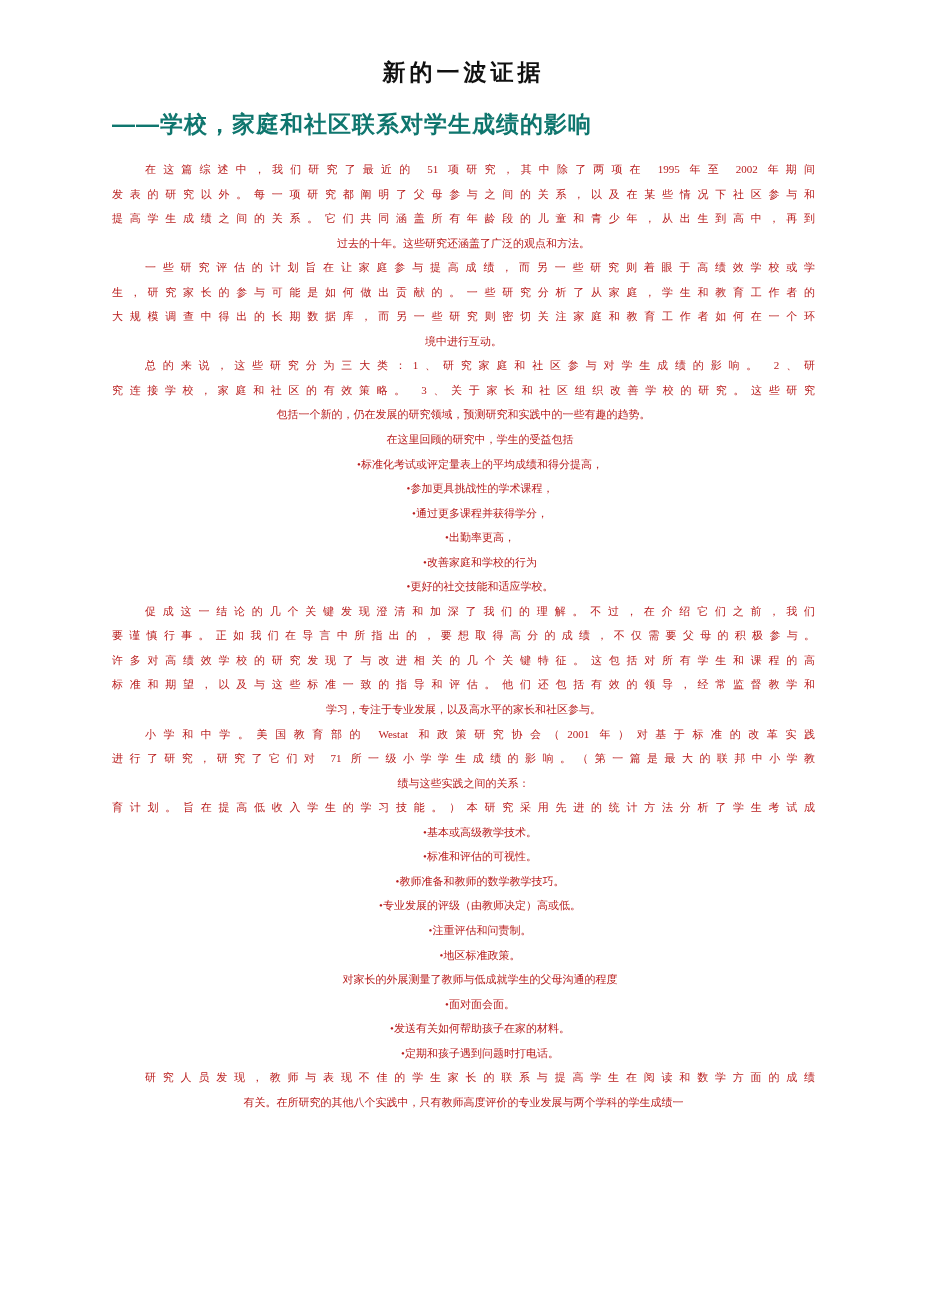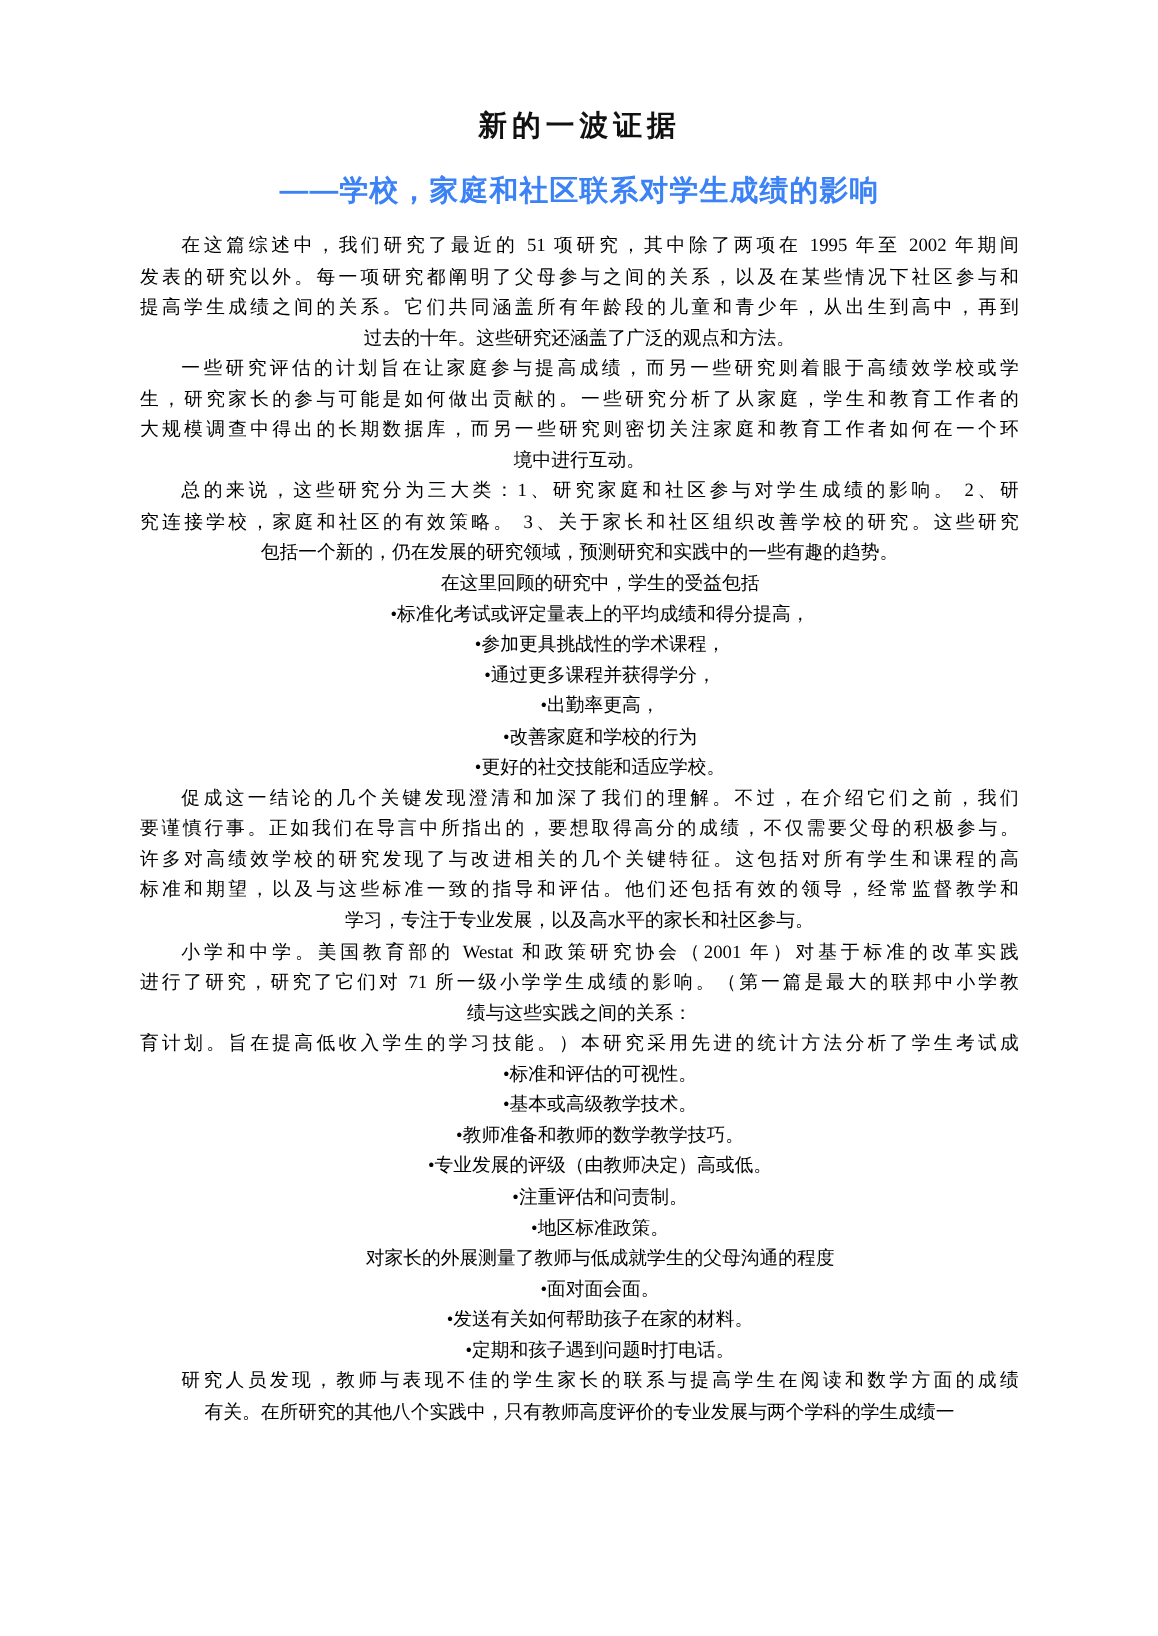--- a/index.html
+++ b/index.html
@@ -6,46 +6,45 @@
   body { background: #ffffff; }
   .page {
     position: relative;
     width: 926px;
     height: 1309px;
     background: #ffffff;
     overflow: hidden;
     font-family: "Liberation Serif", "DejaVu Serif", serif;
   }
   .content {
-    padding: 84px 111px 0 112px;
+    padding: 56px 111px 0 112px;
   }
   .doc-title {
     margin: 0;
     font-family: "Liberation Sans", "DejaVu Sans", sans-serif;
     font-weight: bold;
     font-size: 23px;
     line-height: 32px;
     letter-spacing: 4px;
     text-align: center;
     color: #111111;
   }
   .doc-subtitle {
     margin: 20px 0 0 0;
     font-family: "Liberation Sans", "DejaVu Sans", sans-serif;
     font-weight: bold;
     font-size: 23px;
     line-height: 32px;
     letter-spacing: 1px;
-    text-align: center;
-    color: #3b82f6;
+    color: #0f766e;
   }
   .doc-body {
     margin-top: 17px;
-    font-size: 15px;
-    color: #000000;
+    font-size: 11px;
+    color: #b91c1c;
   }
   .line {
     height: 24.55px;
     line-height: 24.55px;
     overflow: hidden;
     white-space: normal;
     text-align: center;
   }
   .line.i { text-indent: 33px; }
   .line.j { text-align: justify; text-align-last: justify; }
@@ -78,22 +77,22 @@
         <div class="line i">•更好的社交技能和适应学校。</div>
         <div class="line i j">促成这一结论的几个关键发现澄清和加深了我们的理解。不过，在介绍它们之前，我们</div>
         <div class="line j">要谨慎行事。正如我们在导言中所指出的，要想取得高分的成绩，不仅需要父母的积极参与。</div>
         <div class="line j">许多对高绩效学校的研究发现了与改进相关的几个关键特征。这包括对所有学生和课程的高</div>
         <div class="line j">标准和期望，以及与这些标准一致的指导和评估。他们还包括有效的领导，经常监督教学和</div>
         <div class="line">学习，专注于专业发展，以及高水平的家长和社区参与。</div>
         <div class="line i j">小学和中学。美国教育部的 Westat 和政策研究协会（2001 年）对基于标准的改革实践</div>
         <div class="line j">进行了研究，研究了它们对 71 所一级小学学生成绩的影响。（第一篇是最大的联邦中小学教</div>
         <div class="line">绩与这些实践之间的关系：</div>
         <div class="line j">育计划。旨在提高低收入学生的学习技能。）本研究采用先进的统计方法分析了学生考试成</div>
+        <div class="line i">•基本或高级教学技术。</div>
         <div class="line i">•标准和评估的可视性。</div>
-        <div class="line i">•基本或高级教学技术。</div>
         <div class="line i">•教师准备和教师的数学教学技巧。</div>
         <div class="line i">•专业发展的评级（由教师决定）高或低。</div>
         <div class="line i">•注重评估和问责制。</div>
         <div class="line i">•地区标准政策。</div>
         <div class="line i">对家长的外展测量了教师与低成就学生的父母沟通的程度</div>
         <div class="line i">•面对面会面。</div>
         <div class="line i">•发送有关如何帮助孩子在家的材料。</div>
         <div class="line i">•定期和孩子遇到问题时打电话。</div>
         <div class="line i j">研究人员发现，教师与表现不佳的学生家长的联系与提高学生在阅读和数学方面的成绩</div>
         <div class="line">有关。在所研究的其他八个实践中，只有教师高度评价的专业发展与两个学科的学生成绩一</div>

